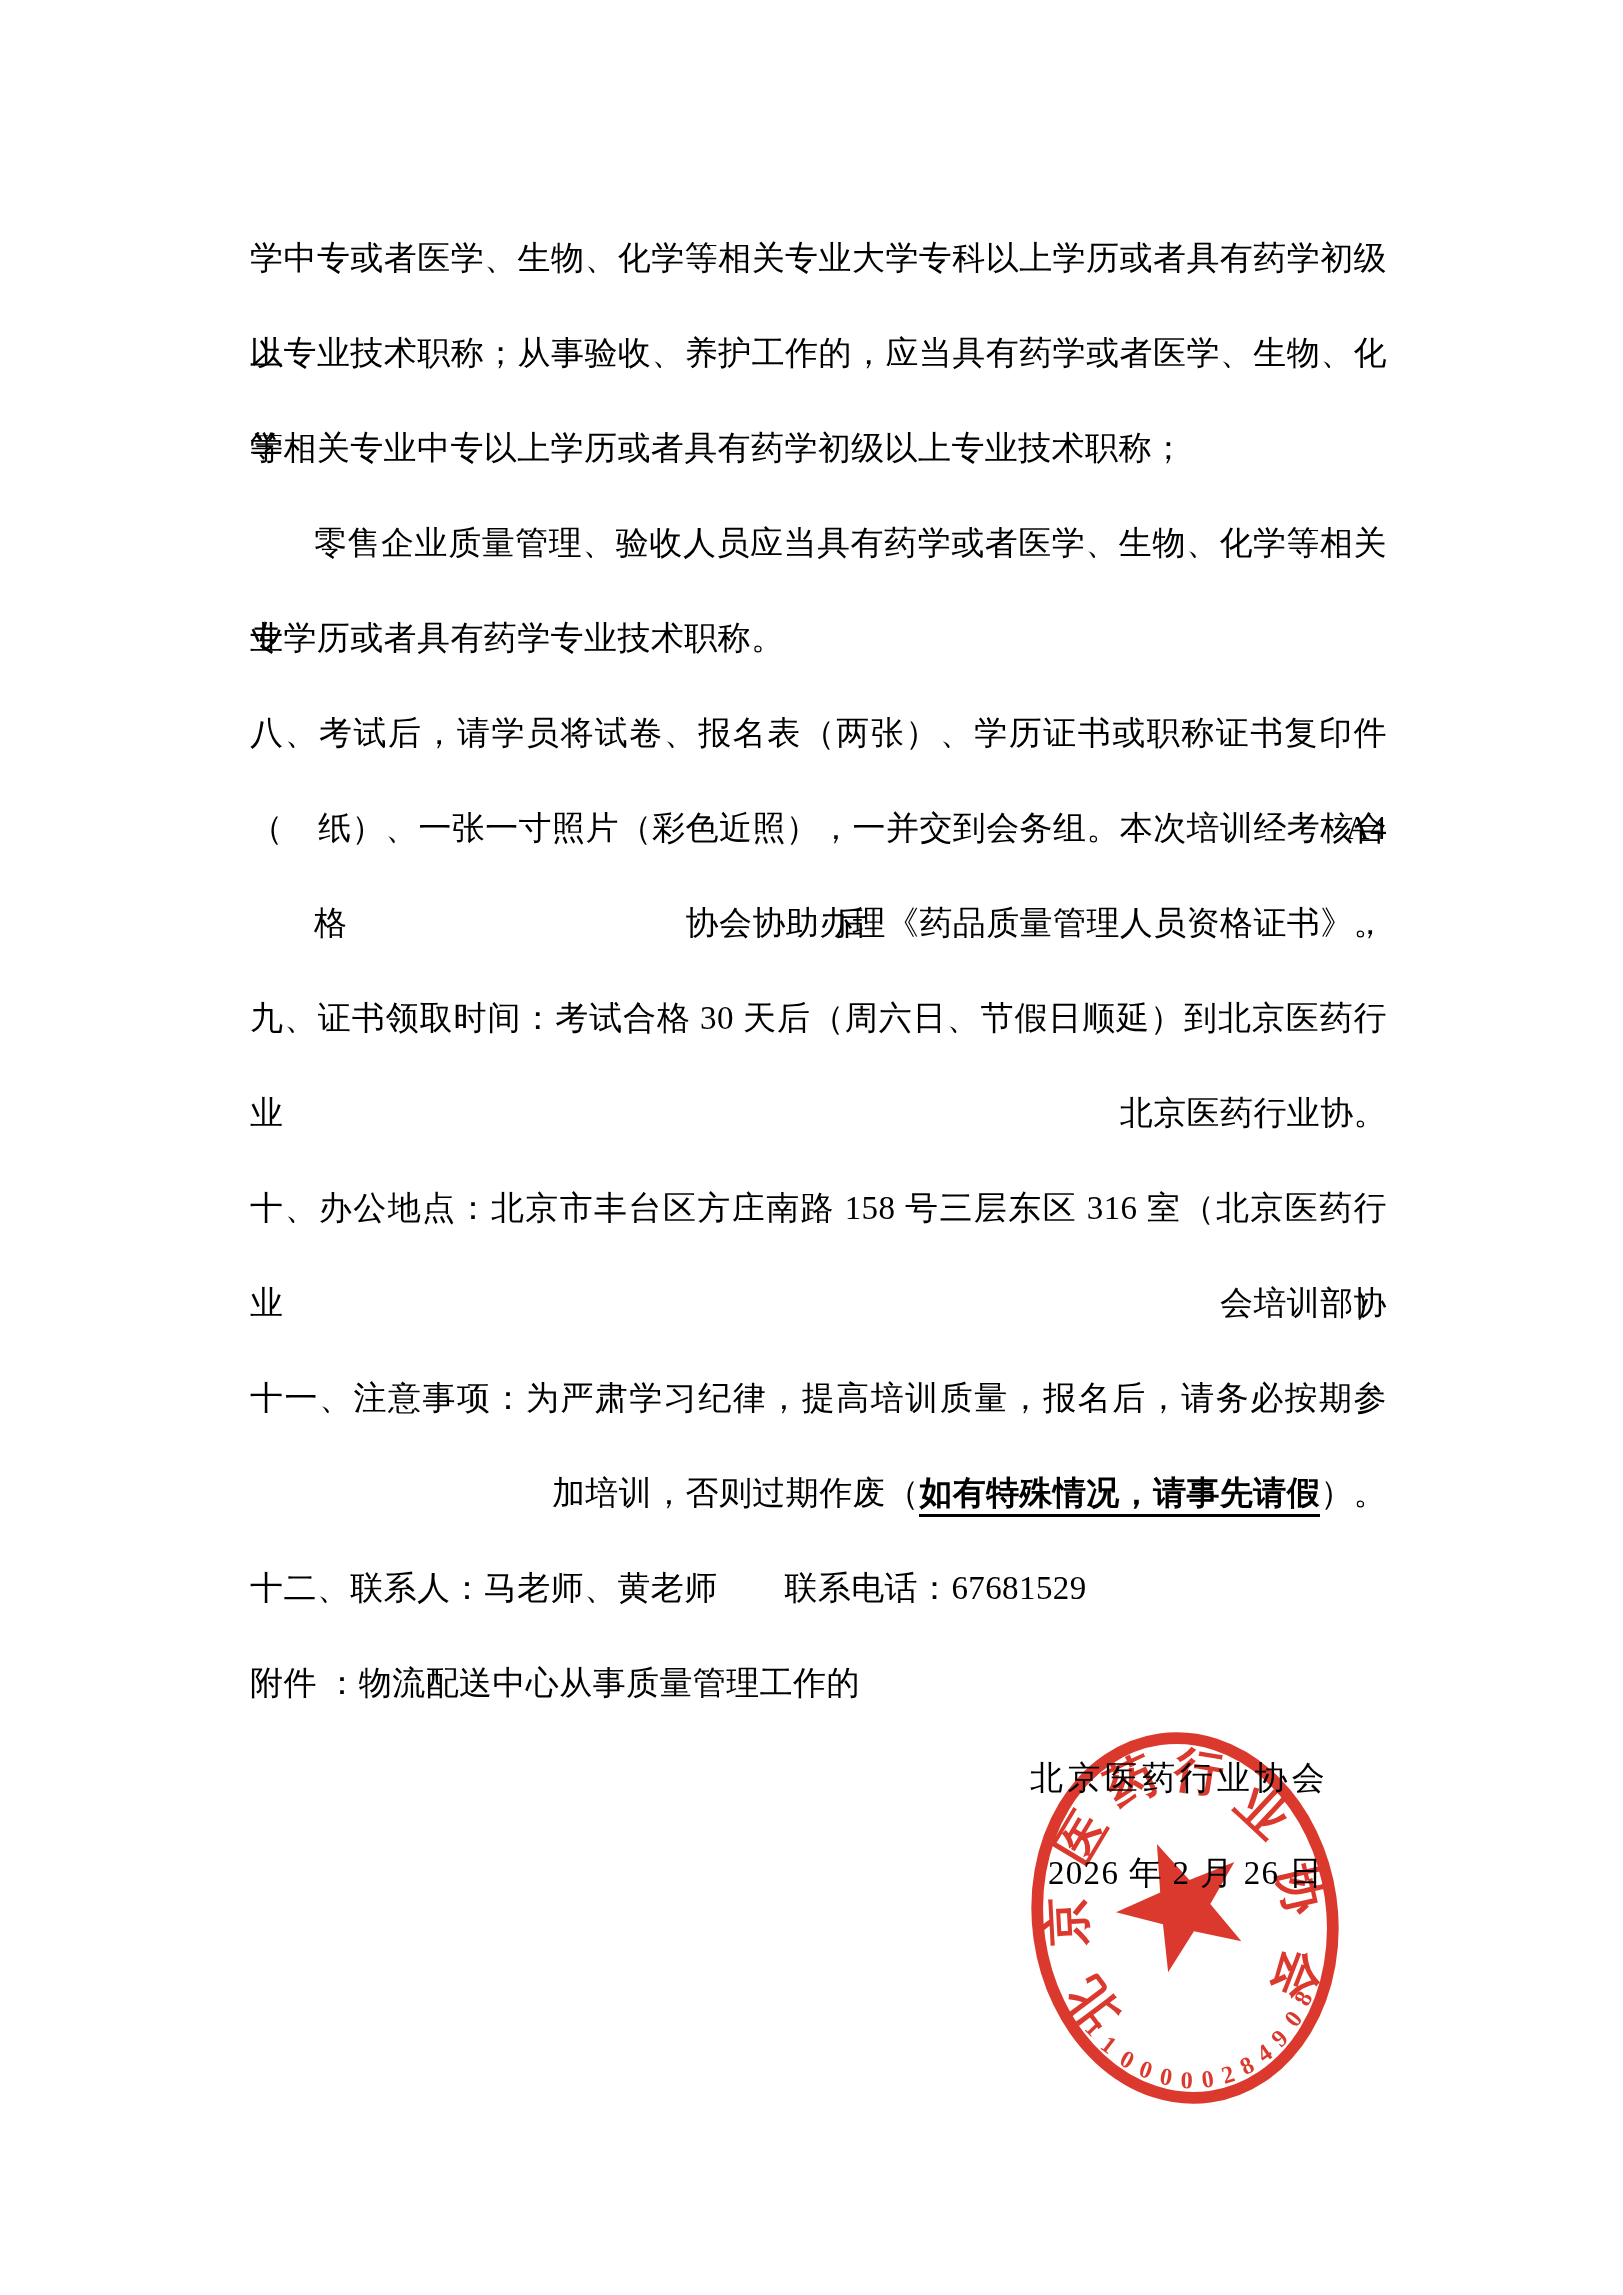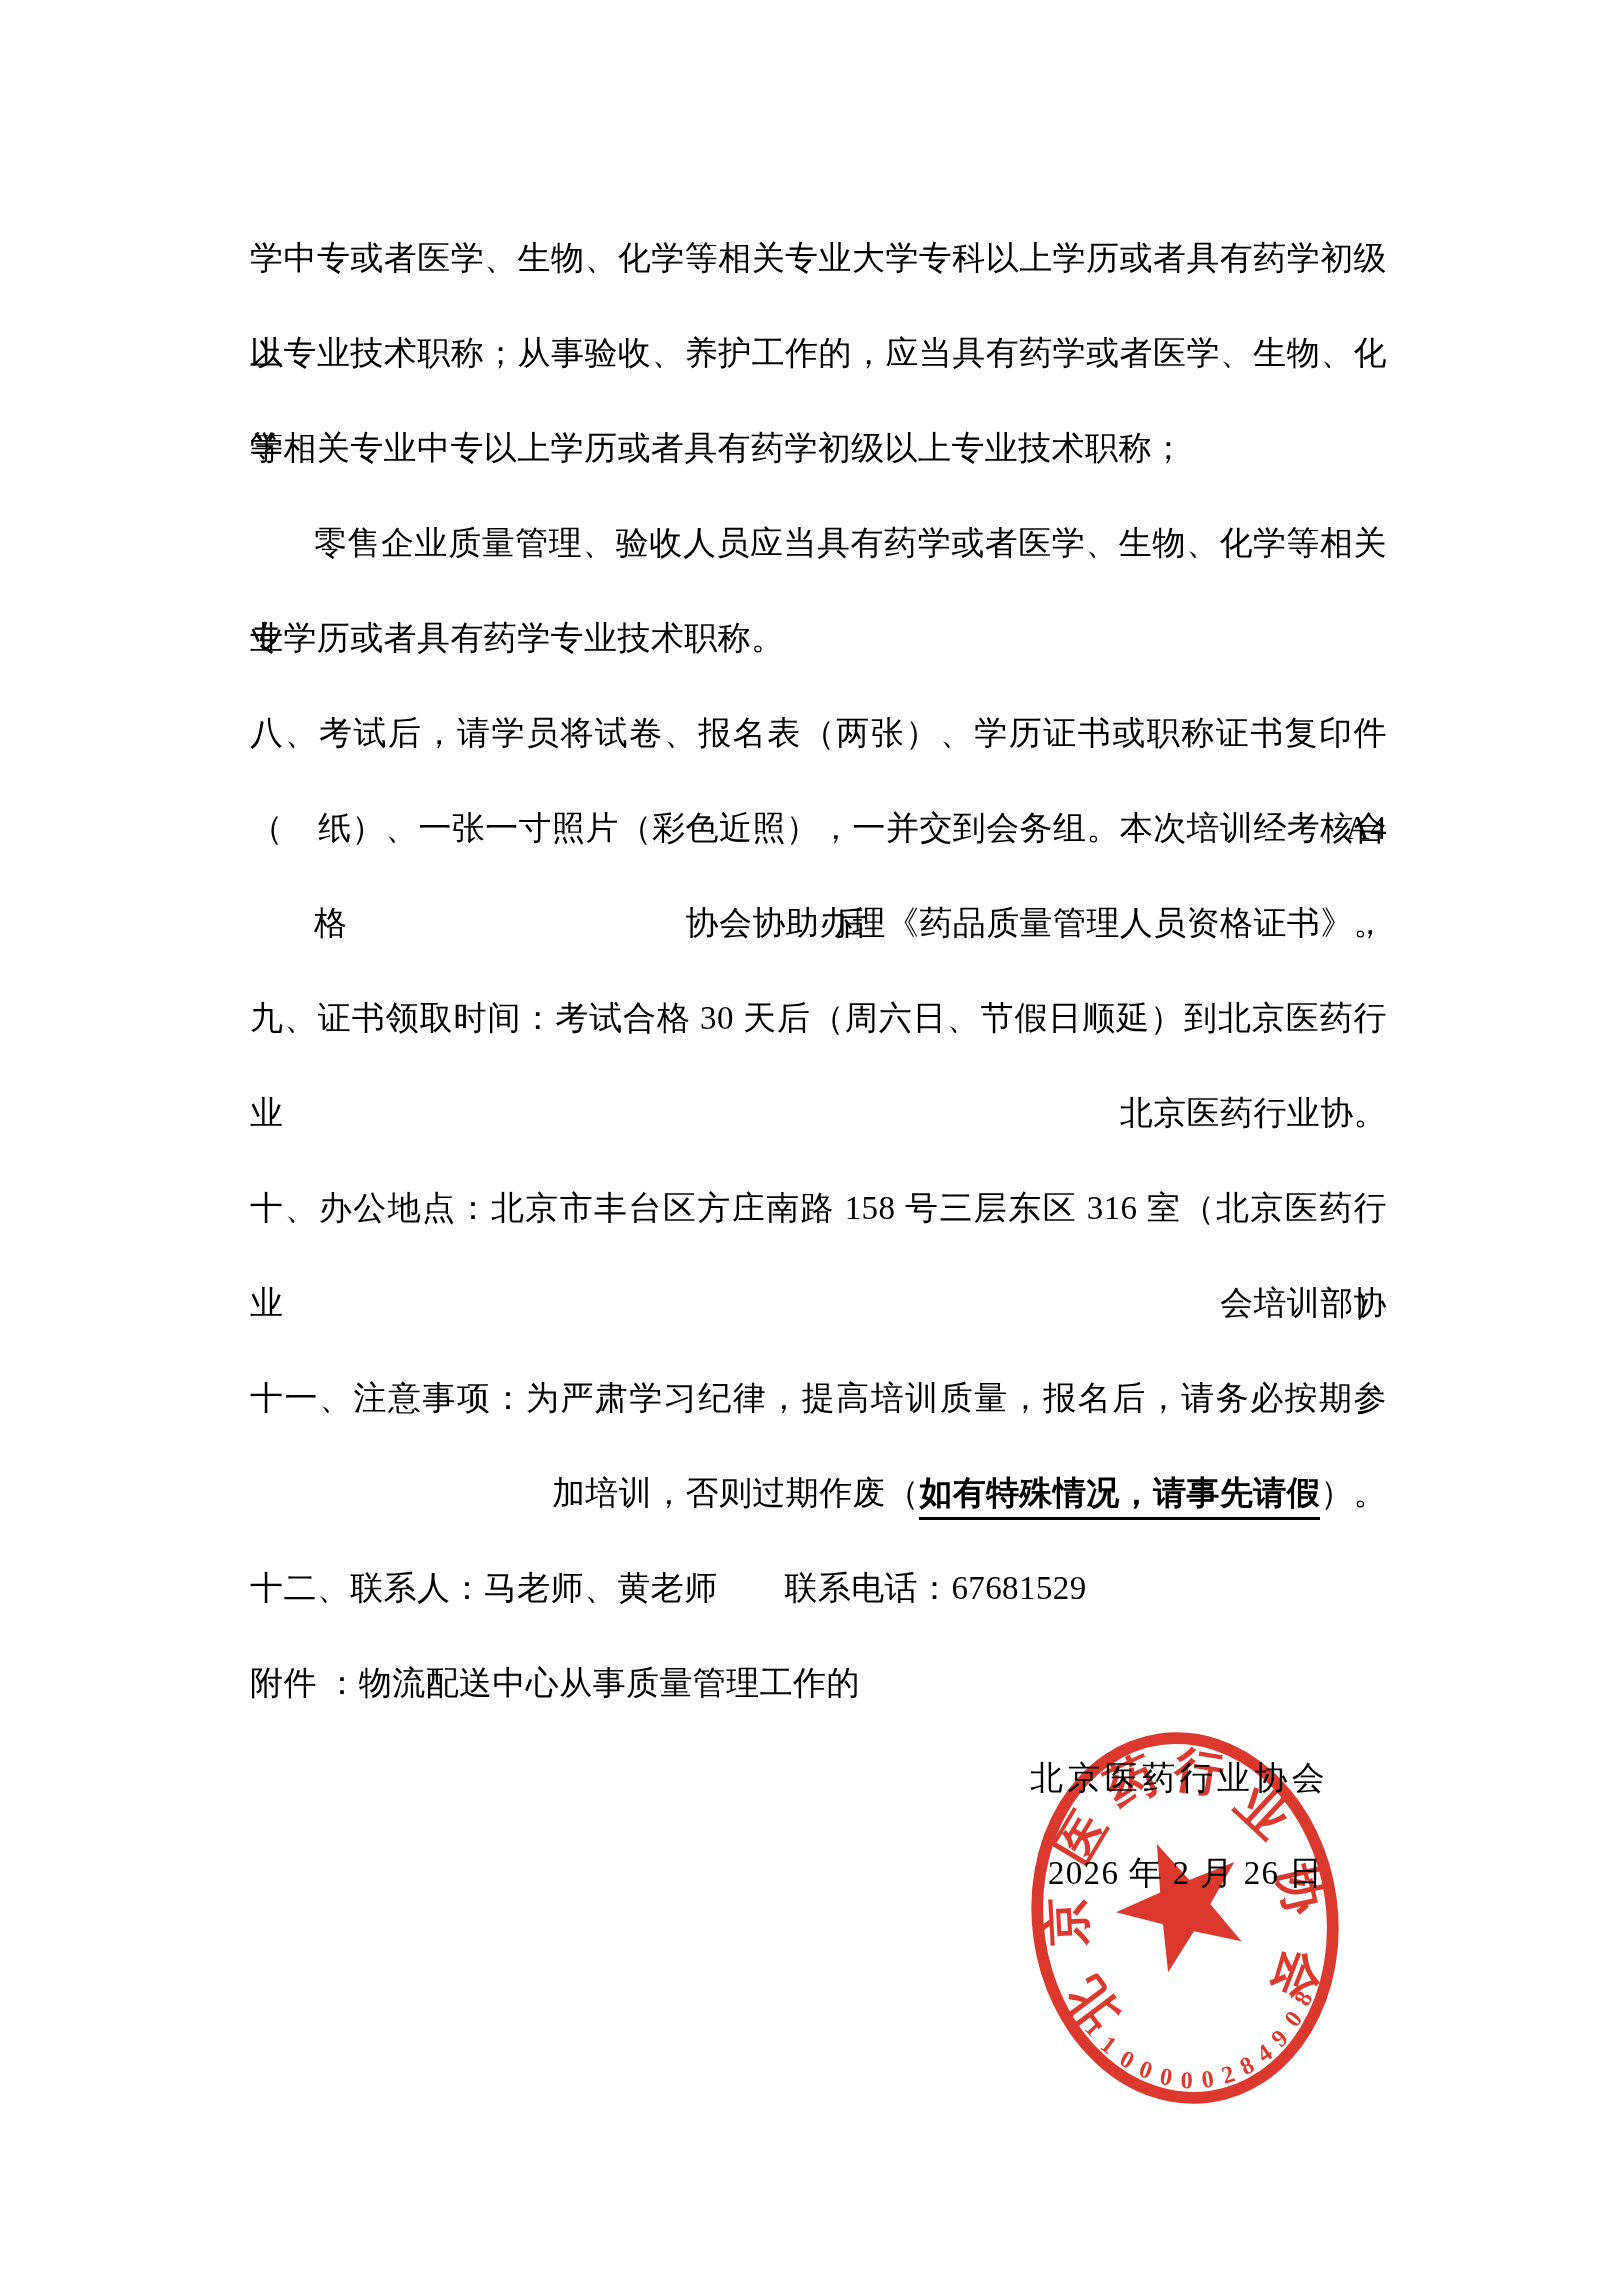--- a/index.html
+++ b/index.html
@@ -19,21 +19,21 @@
     height:95px;line-height:95px;
     font-size:33px;
     letter-spacing:0.4px;
     white-space:nowrap;
   }
   .line.j{white-space:normal;text-align:justify;text-align-last:justify;}
   .line.first{text-indent:64px;}
   .line.hang{padding-left:64px;text-align:right;}
   .line.sig{padding-left:780px;letter-spacing:4.4px;}
   .line.date{padding-left:798px;letter-spacing:1.3px;}
-  .em-underline{font-weight:700;border-bottom:3.5px solid #000;padding-bottom:2.6px;font-family:Liberation Mono, monospace;}
+  .em-underline{font-weight:700;border-bottom:3.5px solid #000;padding-bottom:2.6px;}
   .seal{
     position:absolute;left:1021px;top:1724px;
     width:328px;height:388px;
     mix-blend-mode:multiply;
     opacity:.93;
   }
   .seal text{font-family:"Liberation Serif","DejaVu Serif",serif;}
 </style>
 </head>
 <body>

